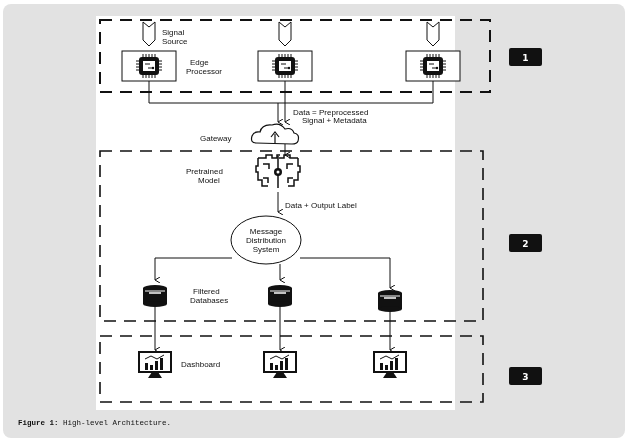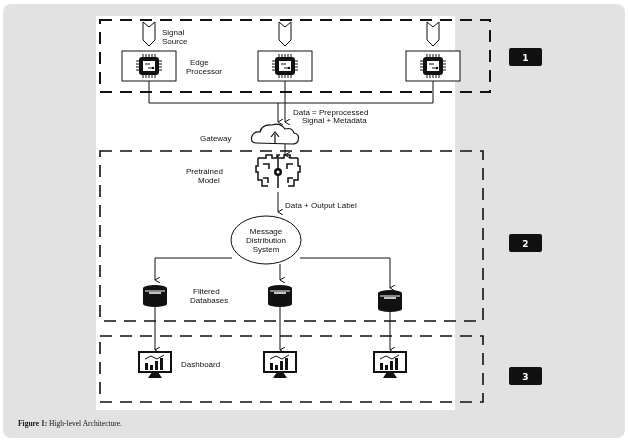--- a/index.html
+++ b/index.html
@@ -2,21 +2,21 @@
 <html><head>
 <meta charset="utf-8">
 <style>
   html, body { margin: 0; padding: 0; }
   body { width: 630px; height: 443px; background: #ffffff; position: relative; overflow: hidden; font-family: "Liberation Sans", sans-serif; }
   .card { position: absolute; left: 3px; top: 4px; width: 622px; height: 434px; background: #e2e2e2; border-radius: 8px; }
   .canvas { position: absolute; left: 96px; top: 16px; width: 359px; height: 394px; background: #ffffff; }
   .diagram { position: absolute; left: 0; top: 0; width: 630px; height: 443px; }
   .lbl { font-family: "Liberation Sans", sans-serif; font-size: 8px; fill: #111; }
   .badge-text { font-family: "DejaVu Sans", sans-serif; font-size: 9px; font-weight: bold; fill: #fff; }
-  .caption { position: absolute; left: 18px; top: 419px; font-family: Liberation Serif, serif; font-size: 7.5px; color: #111; }
+  .caption { position: absolute; left: 18px; top: 419px; font-family: Liberation Mono, monospace; font-size: 7.5px; color: #111; }
   .caption b { font-weight: bold; }
 </style>
 </head>
 <body>
 
 <div class="card"></div>
 <div class="canvas"></div>
 
 <svg class="diagram" viewBox="0 0 630 443" xmlns="http://www.w3.org/2000/svg">
   <defs>

